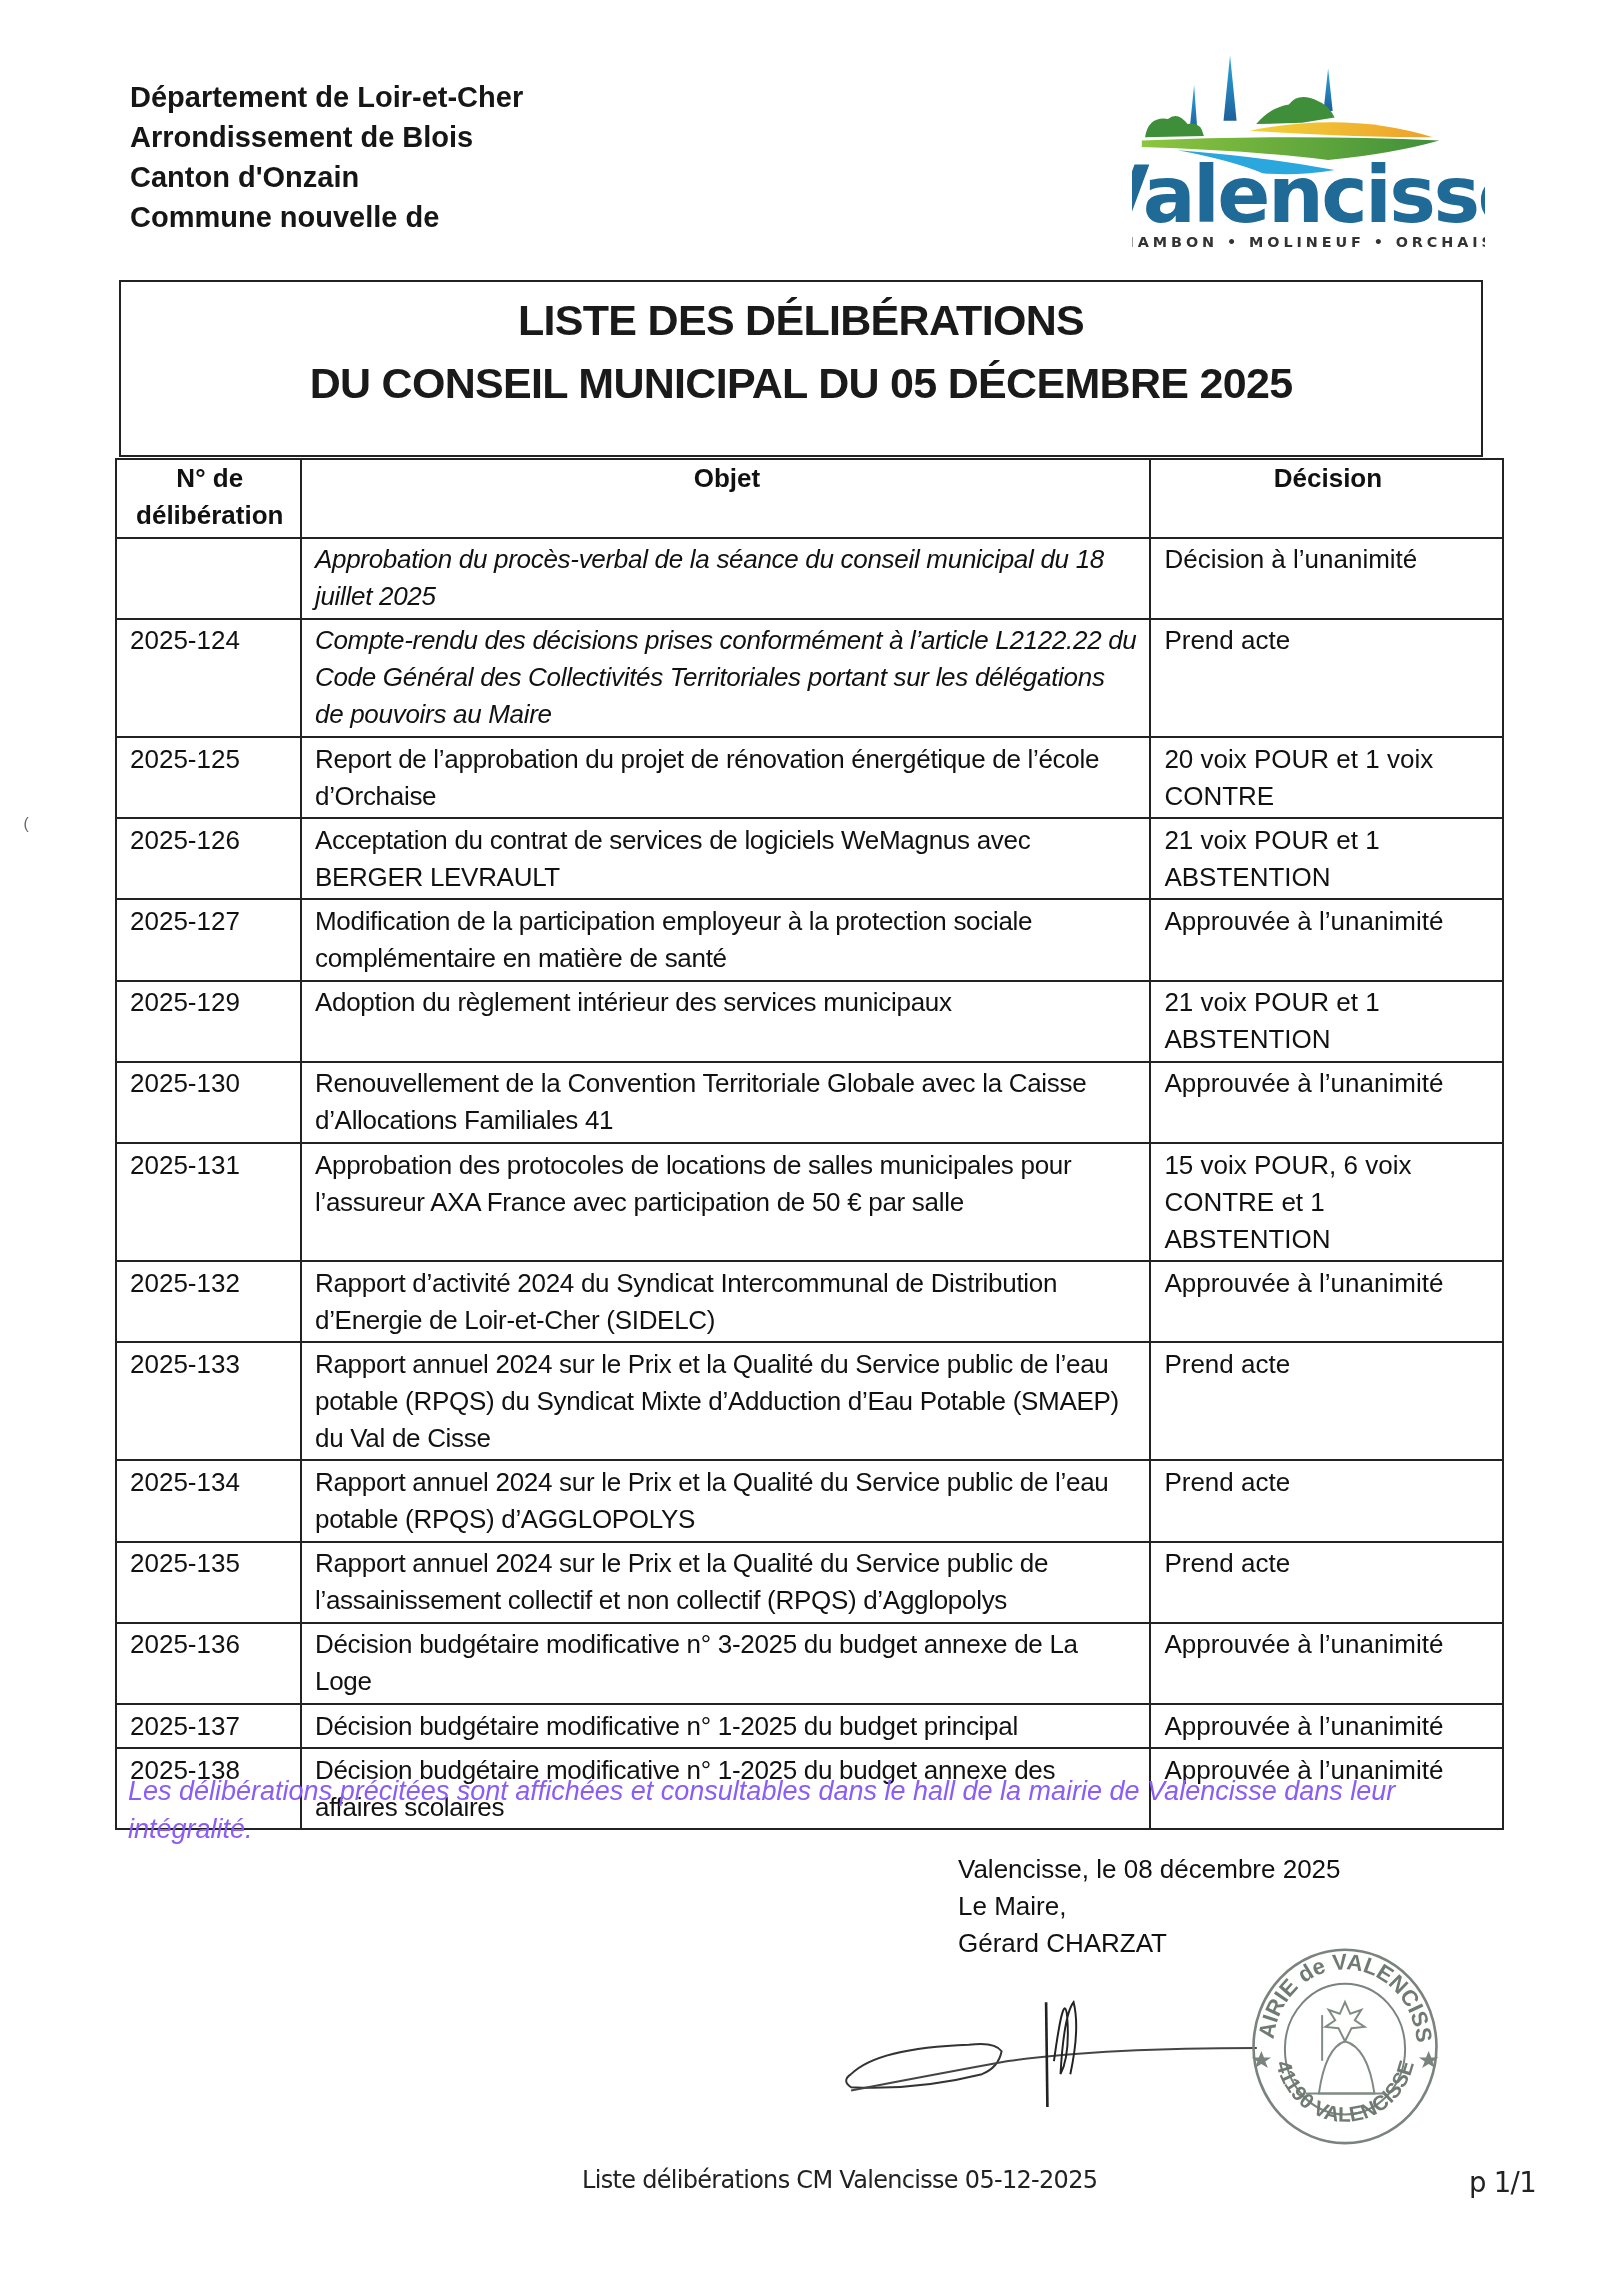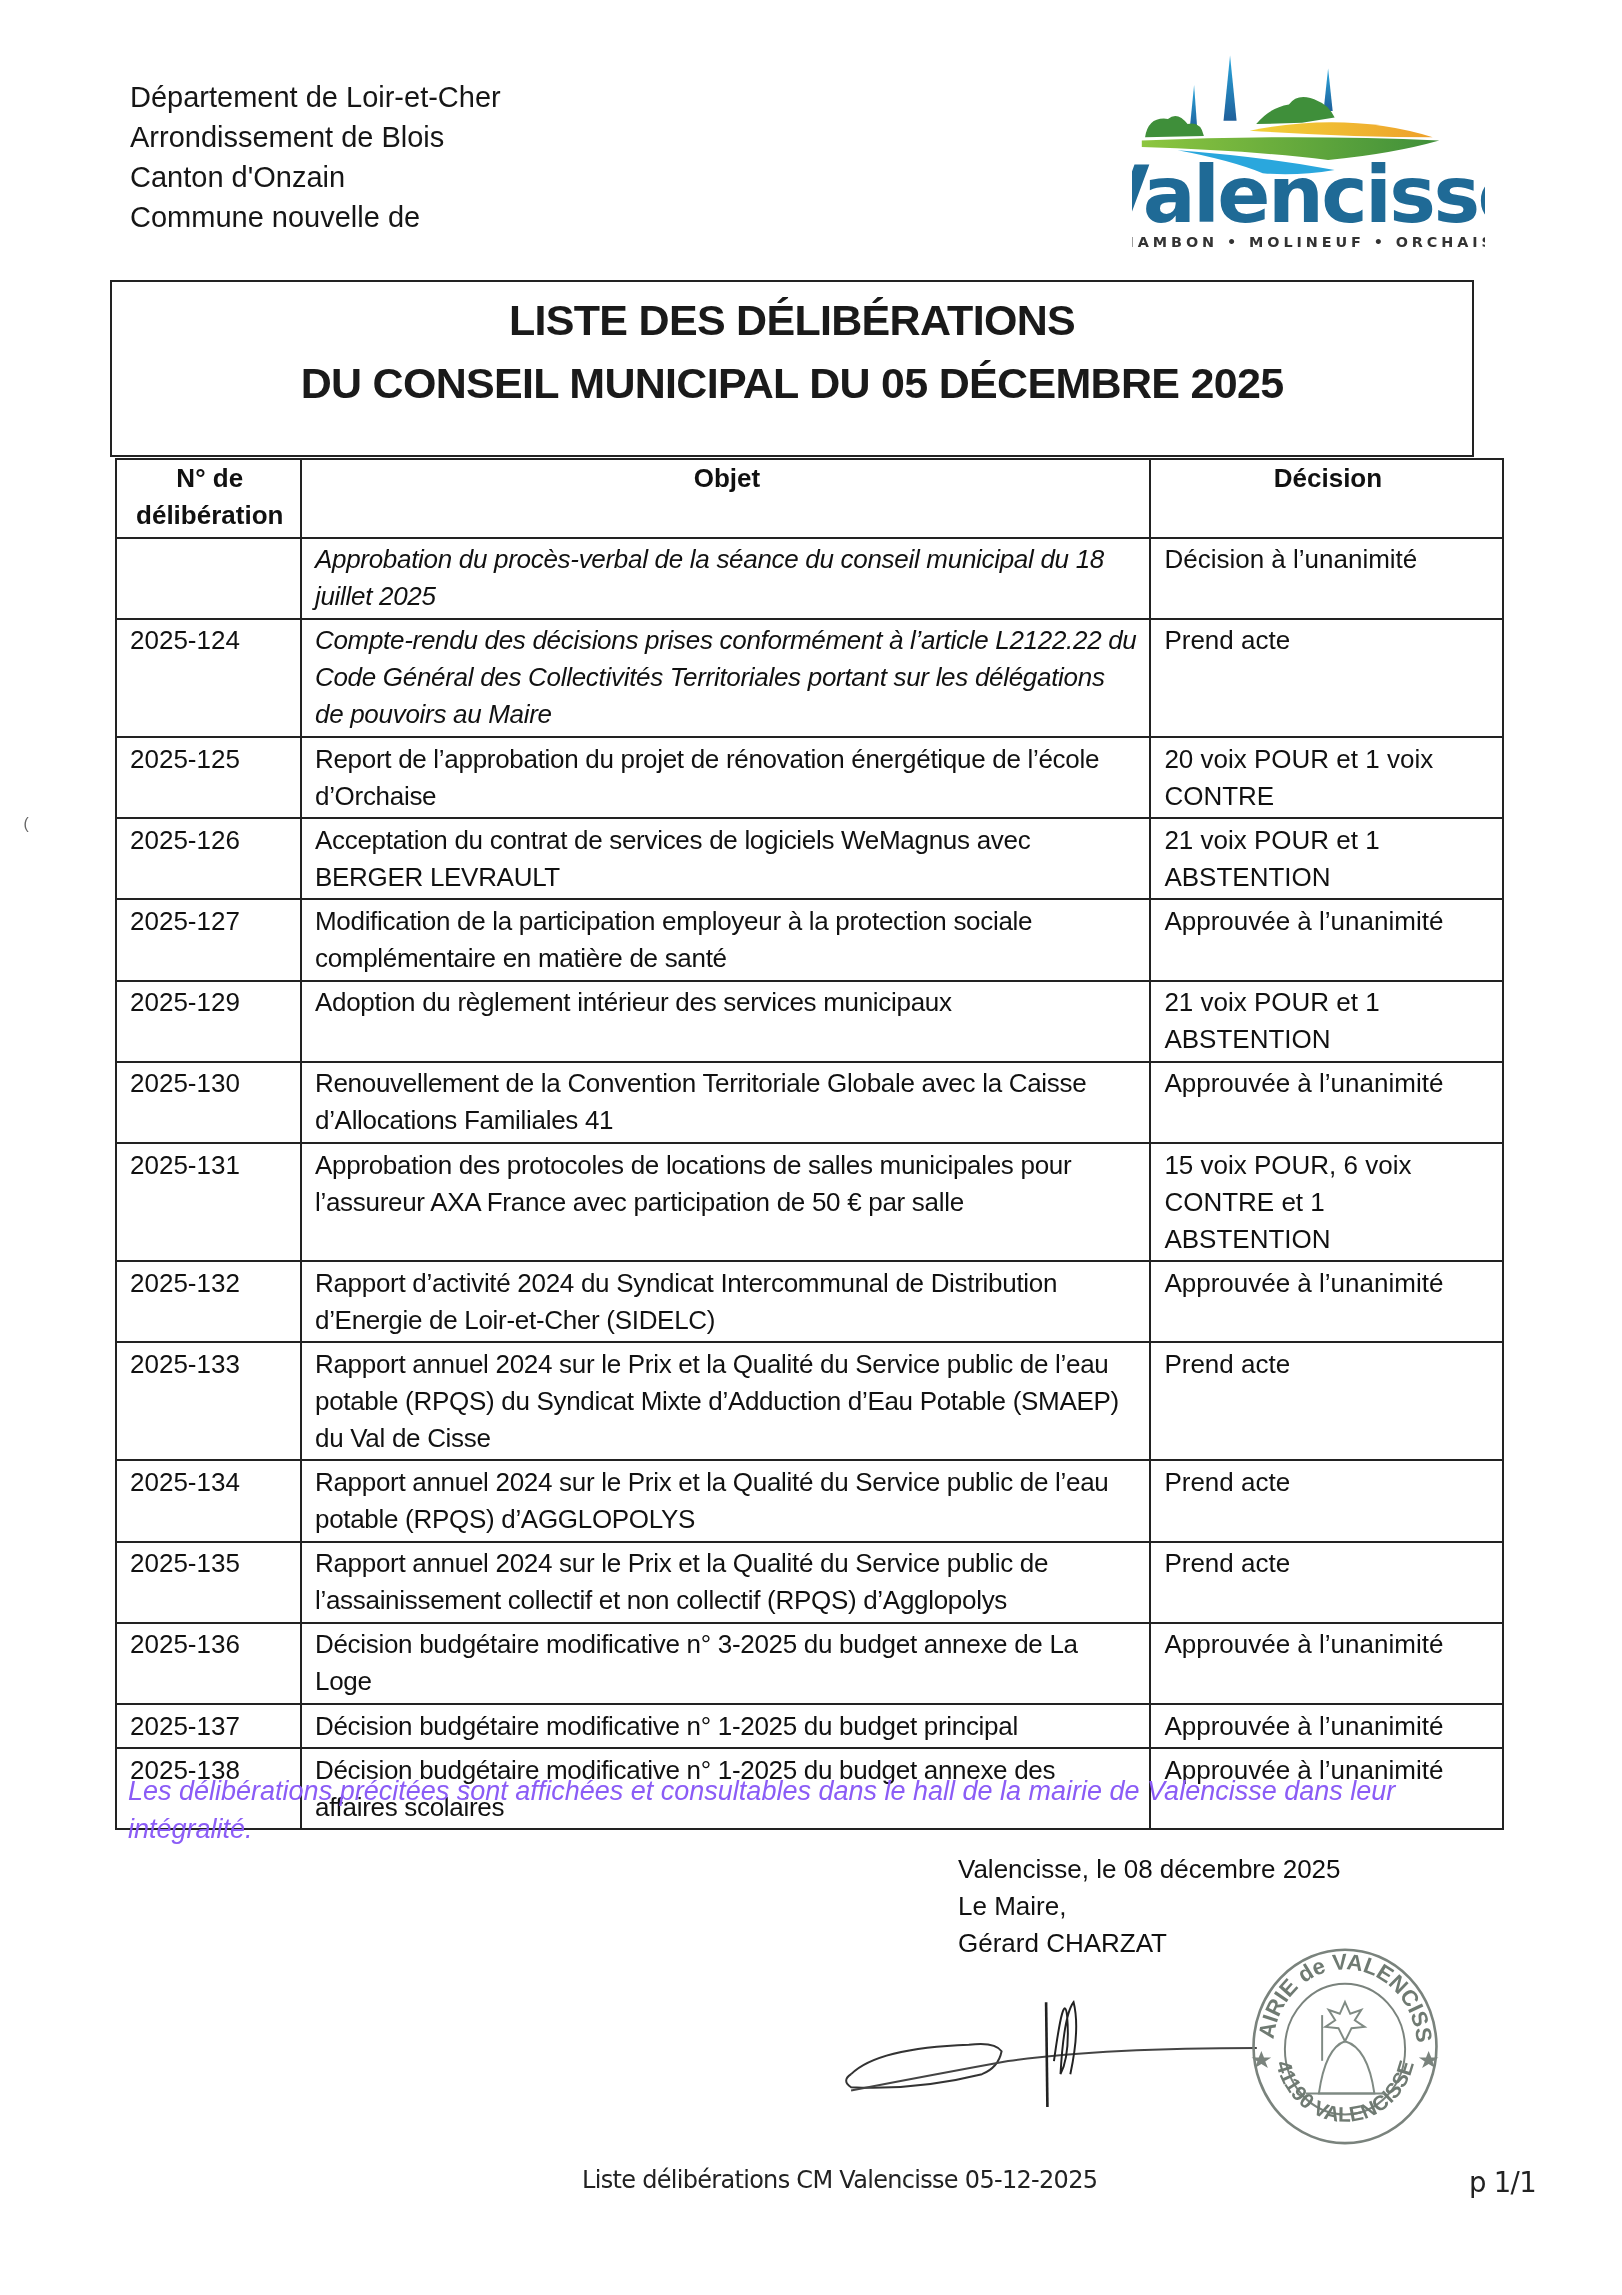--- a/index.html
+++ b/index.html
@@ -1,20 +1,20 @@
 <!DOCTYPE html>
 <html style="font-size:10.5px"><head>
 <meta charset="utf-8">
 <style>
   html, body { margin: 0; padding: 0; background: #ffffff; }
   body { width: 1623px; height: 2295px; position: relative; overflow: hidden; color: #111; font-family: "Liberation Sans", sans-serif; }
-  .header-left { position: absolute; left: 130px; top: 77px; font-weight: normal; font-size: 29px; line-height: 40px; color: #161616; }
+  .header-left { position: absolute; left: 130px; top: 77px; font-weight: bold; font-size: 29px; line-height: 40px; color: #161616; }
   .header-left div { white-space: nowrap; }
   .logo { position: absolute; left: 1132px; top: 39px; width: 353px; height: 216px; }
-  .title-box { position: absolute; left: 110px; top: 280px; width: 1364px; height: 177px; border: 2px solid #222; box-sizing: border-box; text-align: center; }
+  .title-box { position: absolute; left: 119px; top: 280px; width: 1364px; height: 177px; border: 2px solid #222; box-sizing: border-box; text-align: center; }
   .title-box div { font-weight: bold; font-size: 43px; letter-spacing: -0.7px; line-height: 63px; color: #1a1a1a; }
   .title-box .t1 { margin-top: 6.5px; }
   table.delib { position: absolute; left: 115px; top: 458px; width: 1389px; border-collapse: collapse; font-size: 26px; line-height: 37px; }
   table.delib th, table.delib td { border: 2px solid #222; vertical-align: top; padding: 2.6px 10.5px 2.6px 13px; text-align: left; }
   table.delib th { font-weight: bold; text-align: center; vertical-align: top; padding-top: 0; }
   col.c1 { width: 185px; } col.c2 { width: 851px; } col.c3 { width: 353px; }
   td.obj { text-align: justify; letter-spacing: -0.3px; }
   td.obj.italic { font-style: italic; }
   td.num { white-space: nowrap; }
   td.dec { letter-spacing: 0px; }

